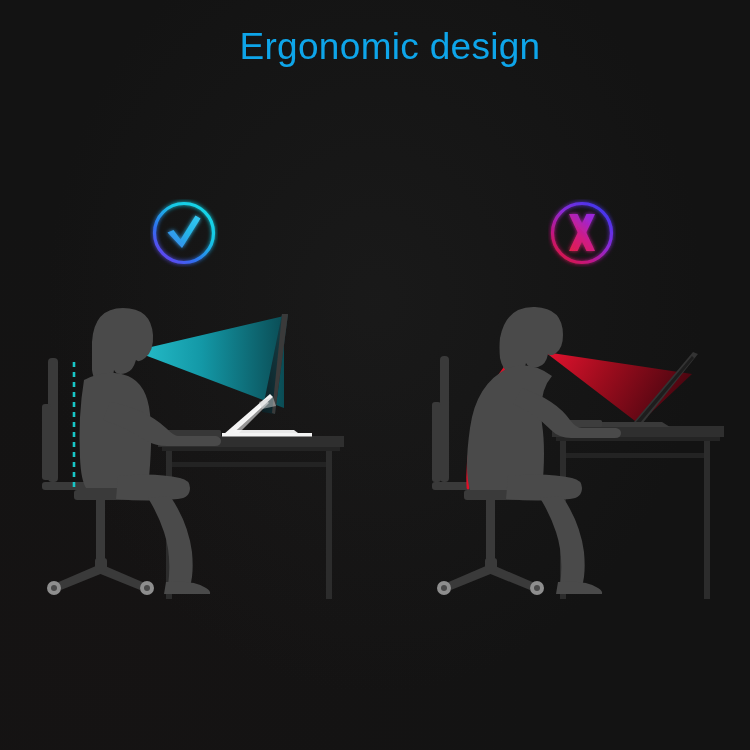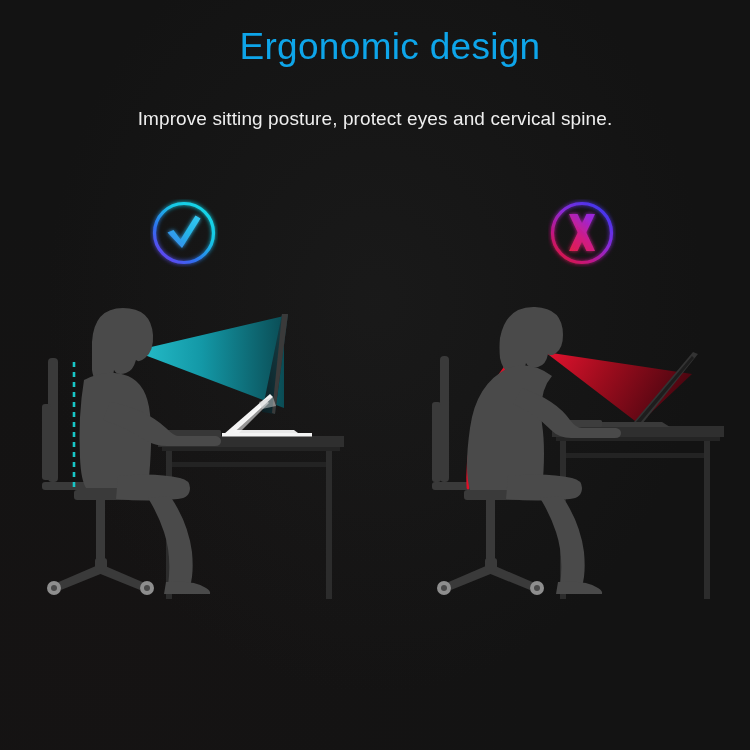--- a/index.html
+++ b/index.html
@@ -68,21 +68,20 @@
   }
   #scene-good { left: 26px; }
   #scene-bad  { left: 404px; }
 </style>
 </head>
 <body>
 
 <div id="page">
 
   <div id="title">Ergonomic design</div>
-  <div id="subtitle">Improve sitting posture, protect eyes and cervical spine.</div>
 
   <svg class="badge" id="badge-ok" viewBox="0 0 68 68">
     <defs>
       <linearGradient id="ringOk" x1="0%" y1="100%" x2="85%" y2="0%">
         <stop offset="0%" stop-color="#7b2ff0"></stop>
         <stop offset="35%" stop-color="#2f6ff0"></stop>
         <stop offset="70%" stop-color="#16c8e6"></stop>
         <stop offset="100%" stop-color="#12d8e8"></stop>
       </linearGradient>
       <linearGradient id="checkGrad" x1="0%" y1="100%" x2="100%" y2="0%">

